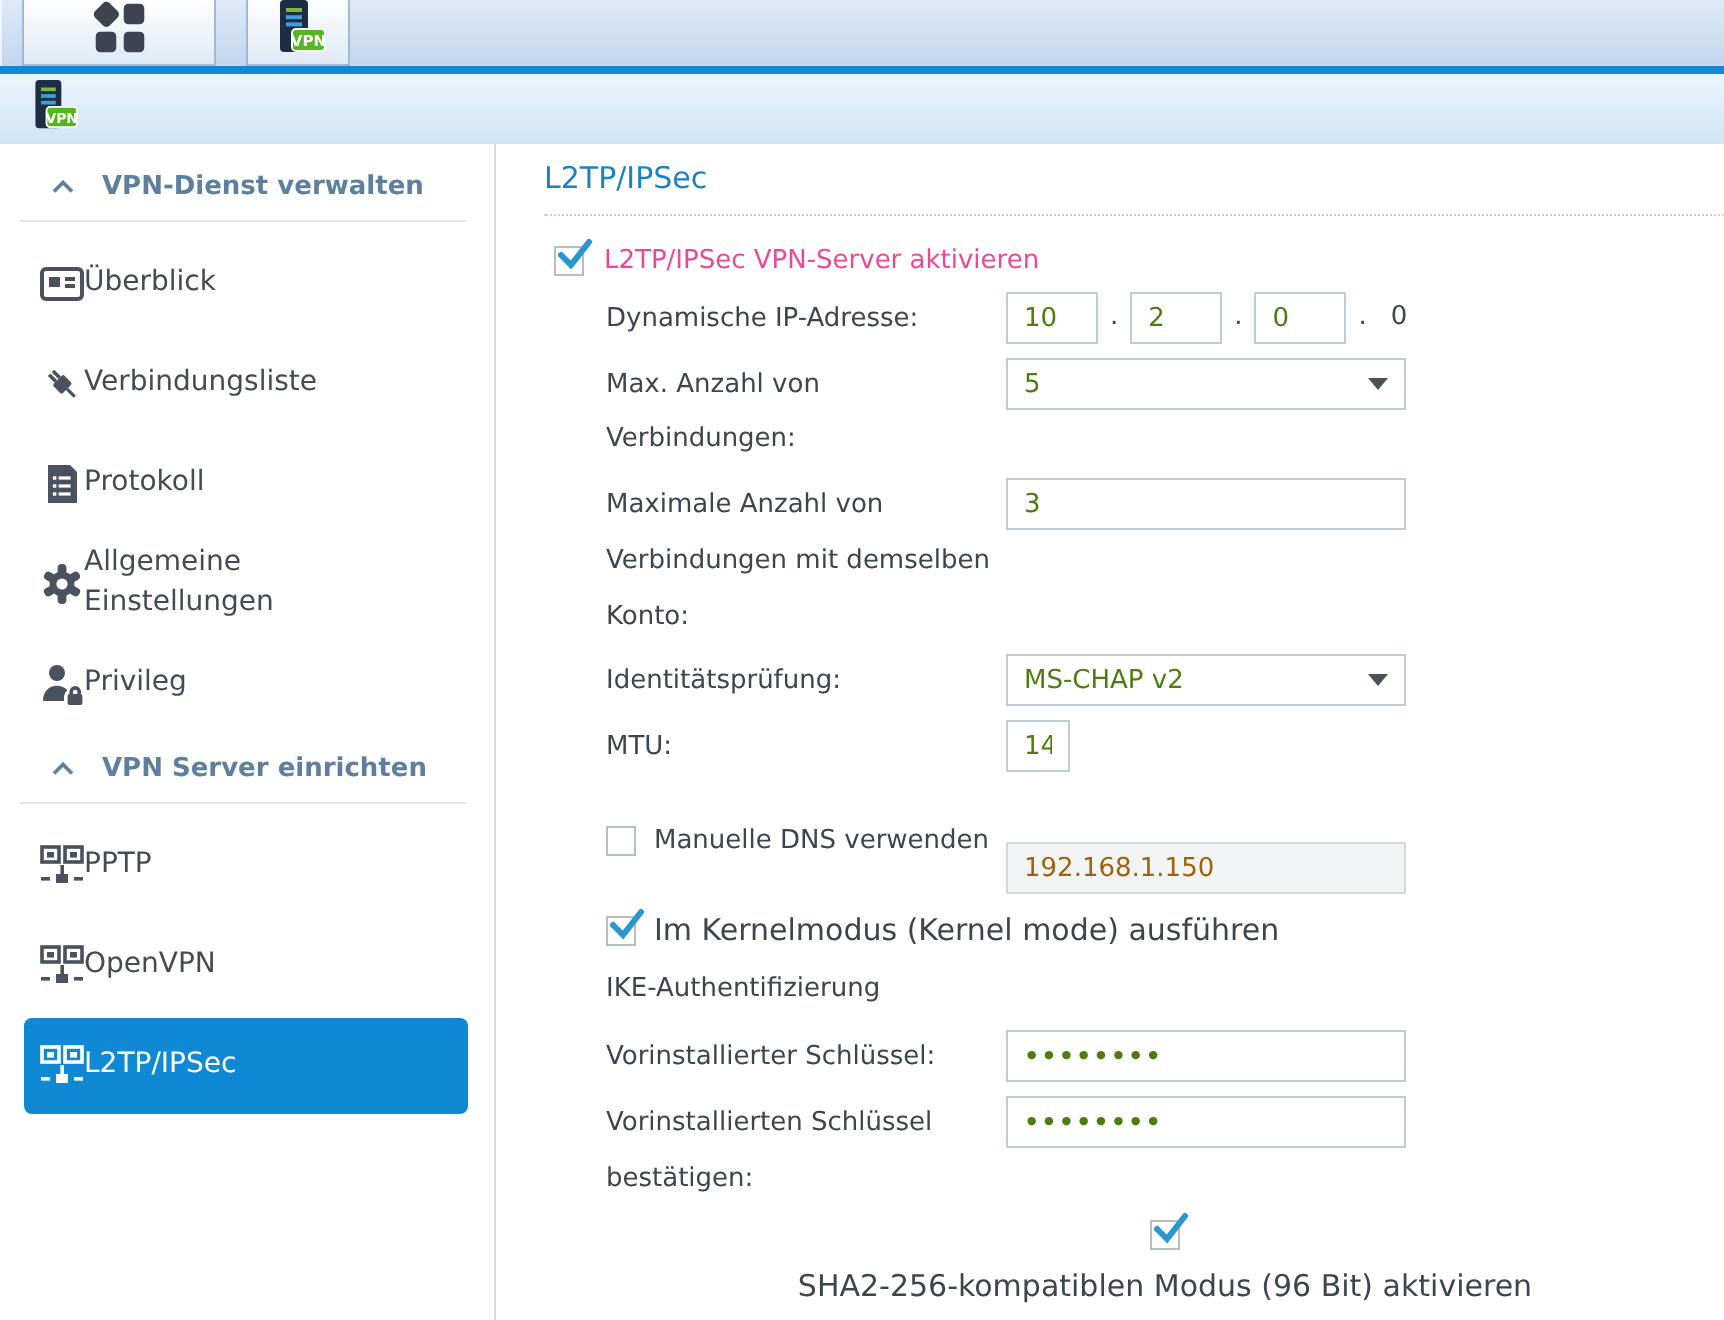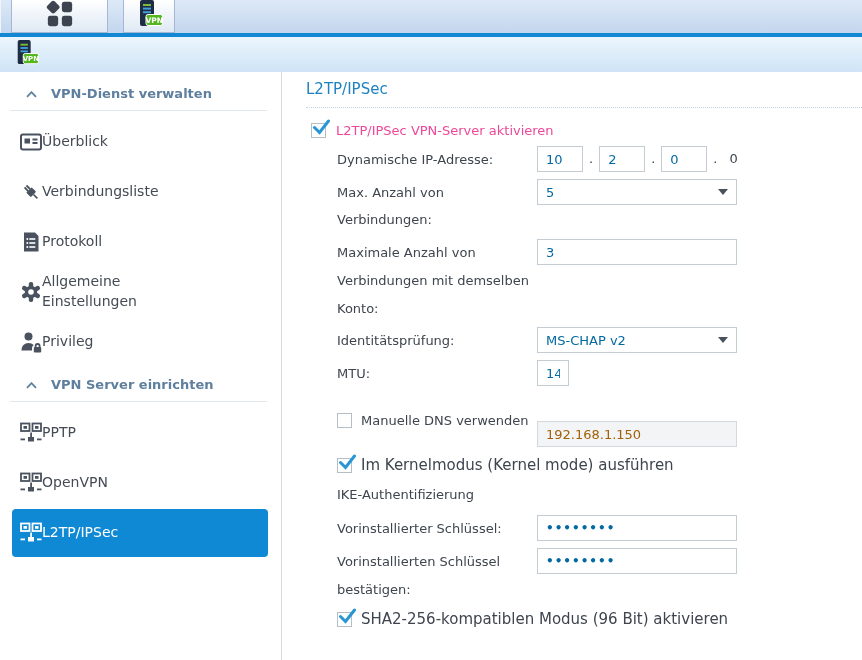--- a/index.html
+++ b/index.html
@@ -17,21 +17,21 @@
               display:flex; align-items:center; justify-content:center; cursor:pointer; }
   .task-btn.menu { left:10px; width:97px; }
   .task-btn.vpn  { left:122px; width:52px; }
 
   
   .titlebar { height:35px; background:linear-gradient(180deg,#ecf5fd 0%,#cfe4f6 100%);
               display:flex; align-items:center; padding-left:14px; }
 
   
   .content { display:flex; height:588px; background:#fff; }
-  .sidebar { width:282px; border-right:1px solid #d7dbdf; padding-top:14px; flex:none; }
+  .sidebar { width:248px; border-right:1px solid #d7dbdf; padding-top:14px; flex:none; }
   .main    { flex:1; padding:8px 0 0 24px; overflow:hidden; }
 
   
   .side-header { display:flex; align-items:center; gap:14px; padding-left:16px;
                  color:#5e7f9d; font-size:13px; font-weight:bold; cursor:pointer; }
   .side-header-wrap { border-bottom:1px solid #e2e7eb; margin:0 14px 6px 10px;
                       padding-bottom:9px; }
   .side-header-wrap.second { margin-top:10px; }
   .side-item { height:50px; display:flex; align-items:center; 
                margin:0 13px 0 12px; padding-left:8px; color:#49525e;
@@ -46,21 +46,21 @@
   .page-title { color:#1f82c0; font-size:15px; }
   .enable-row { margin:15px 0 0 5px; display:flex; align-items:center; gap:10px;
                 font-size:13px; color:#ec4899; }
   .form { margin-top:8px; margin-left:31px; }
   .frow { display:flex; margin-bottom:6px; }
   .frow.mb4 { margin-bottom:4px; }
   .frow.mb8 { margin-bottom:8px; }
   .flabel { width:200px; flex:none; font-size:13px; color:#3e454e; line-height:27px; }
   .flabel.wrap { line-height:28px; padding-top:0; }
   input.fld, .select { height:26px; border:1px solid #c3cbd3; background:#fff;
-               font-size:13px; color:#0369a1; padding:0 8px;
+               font-size:13px; color:#4d7c0f; padding:0 8px;
                font-family:inherit; outline:none; }
   input.fld { width:200px; }
   input.fld.octet { width:46px; }
   input.fld.small { width:32px; }
   input.fld.pwd { font-weight:bold; letter-spacing:1px; font-size:12px; }
   input.fld.disabled { background:#f3f4f6; border-color:#d3d8dc; color:#a16207;margin-top:28px; }
   .ipsep { line-height:26px; font-size:13px; color:#3e454e; margin:0 6px; }
   .select { width:200px; display:flex; align-items:center;
             justify-content:space-between; cursor:pointer; }
   .caret { width:0; height:0; border-left:5px solid transparent;
@@ -351,21 +351,21 @@
       <div class="frow">
         <span class="flabel">Vorinstallierter Schlüssel:</span>
         <input class="fld pwd" value="••••••••" style="">
       </div>
 
       <div class="frow">
         <span class="flabel wrap">Vorinstallierten Schlüssel bestätigen:</span>
         <input class="fld pwd" value="••••••••" style="">
       </div>
 
-      <div class="chkrow" style="margin-top:5px;">
+      <div class="chkrow" style="margin-top:5px;flex-direction:column;">
         <span class="chk checked">
           <svg class="tick" width="19" height="17" viewBox="0 0 19 17">
               <path d="M2.5 8.5l5 5L16.5 2" fill="none" stroke="#2996d4" stroke-width="3" stroke-linecap="round"></path>
             </svg>
         </span>
         <span>SHA2-256-kompatiblen Modus (96 Bit) aktivieren</span>
       </div>
 
     </div>
   </div>

